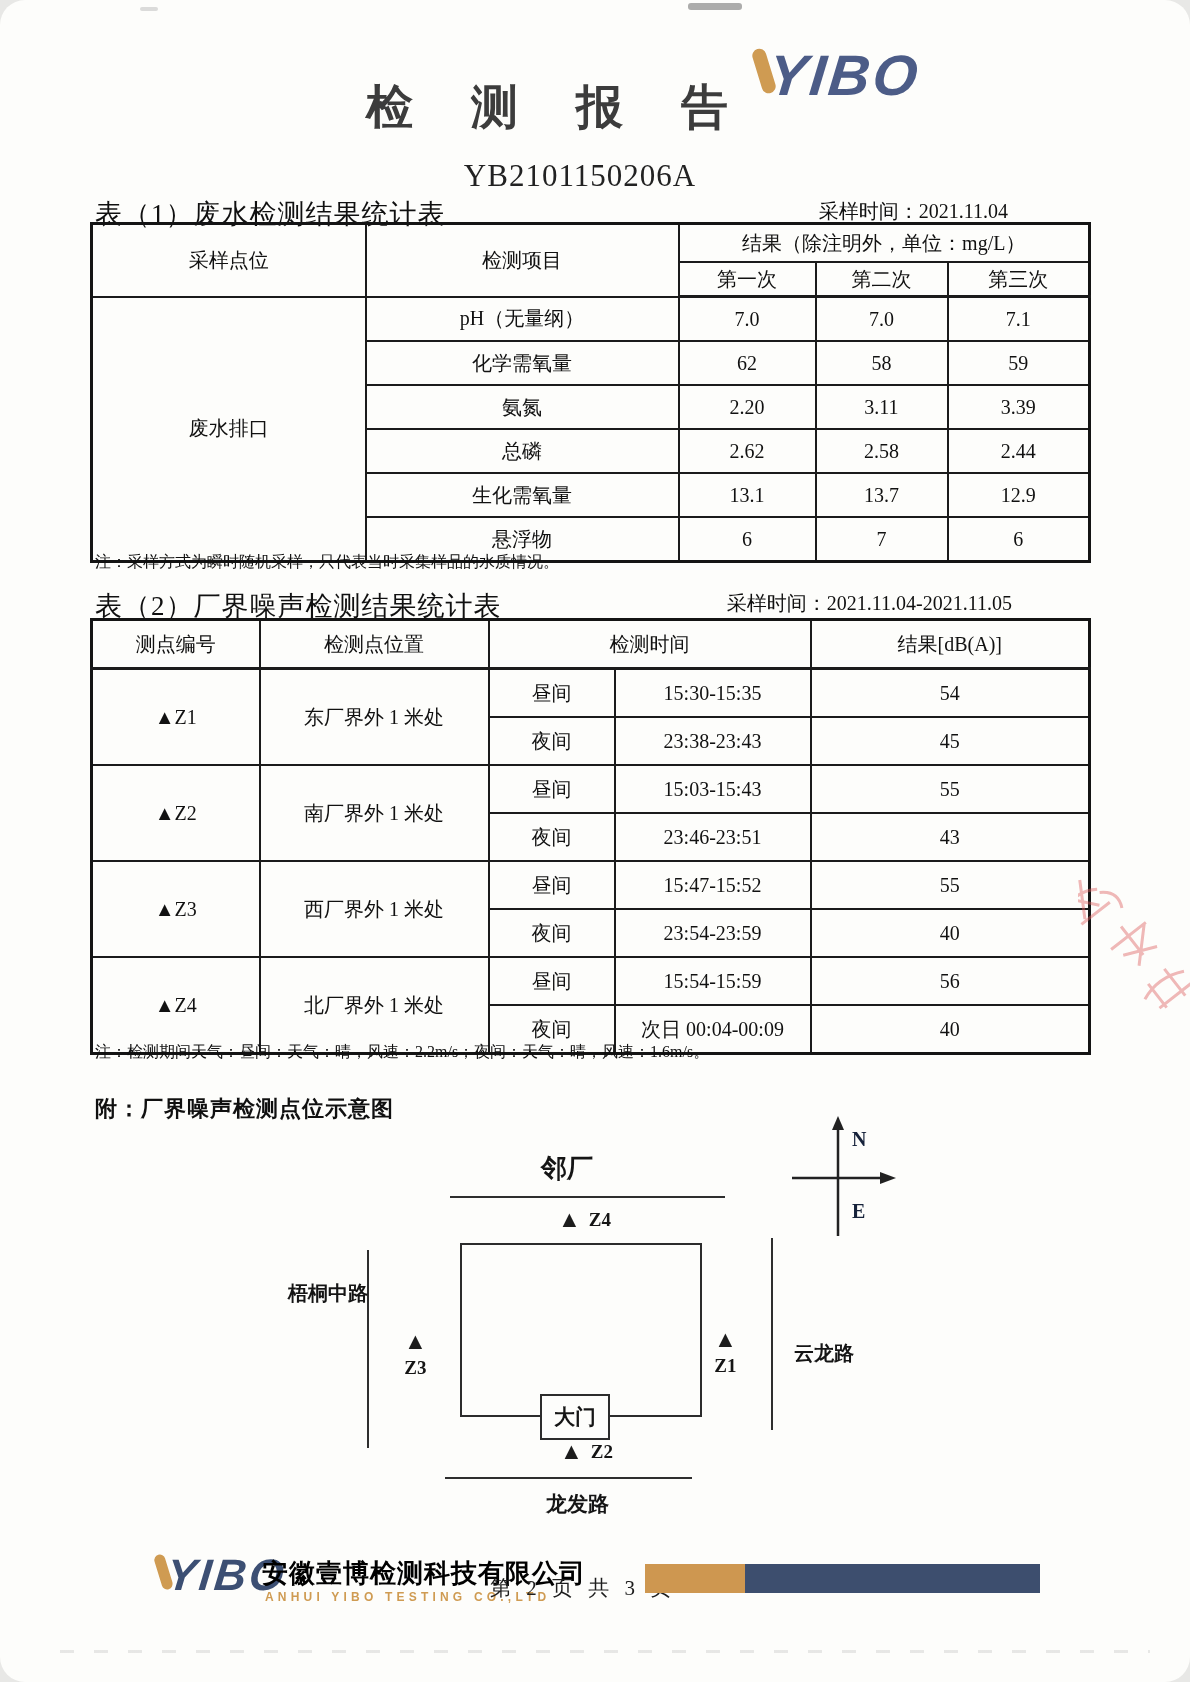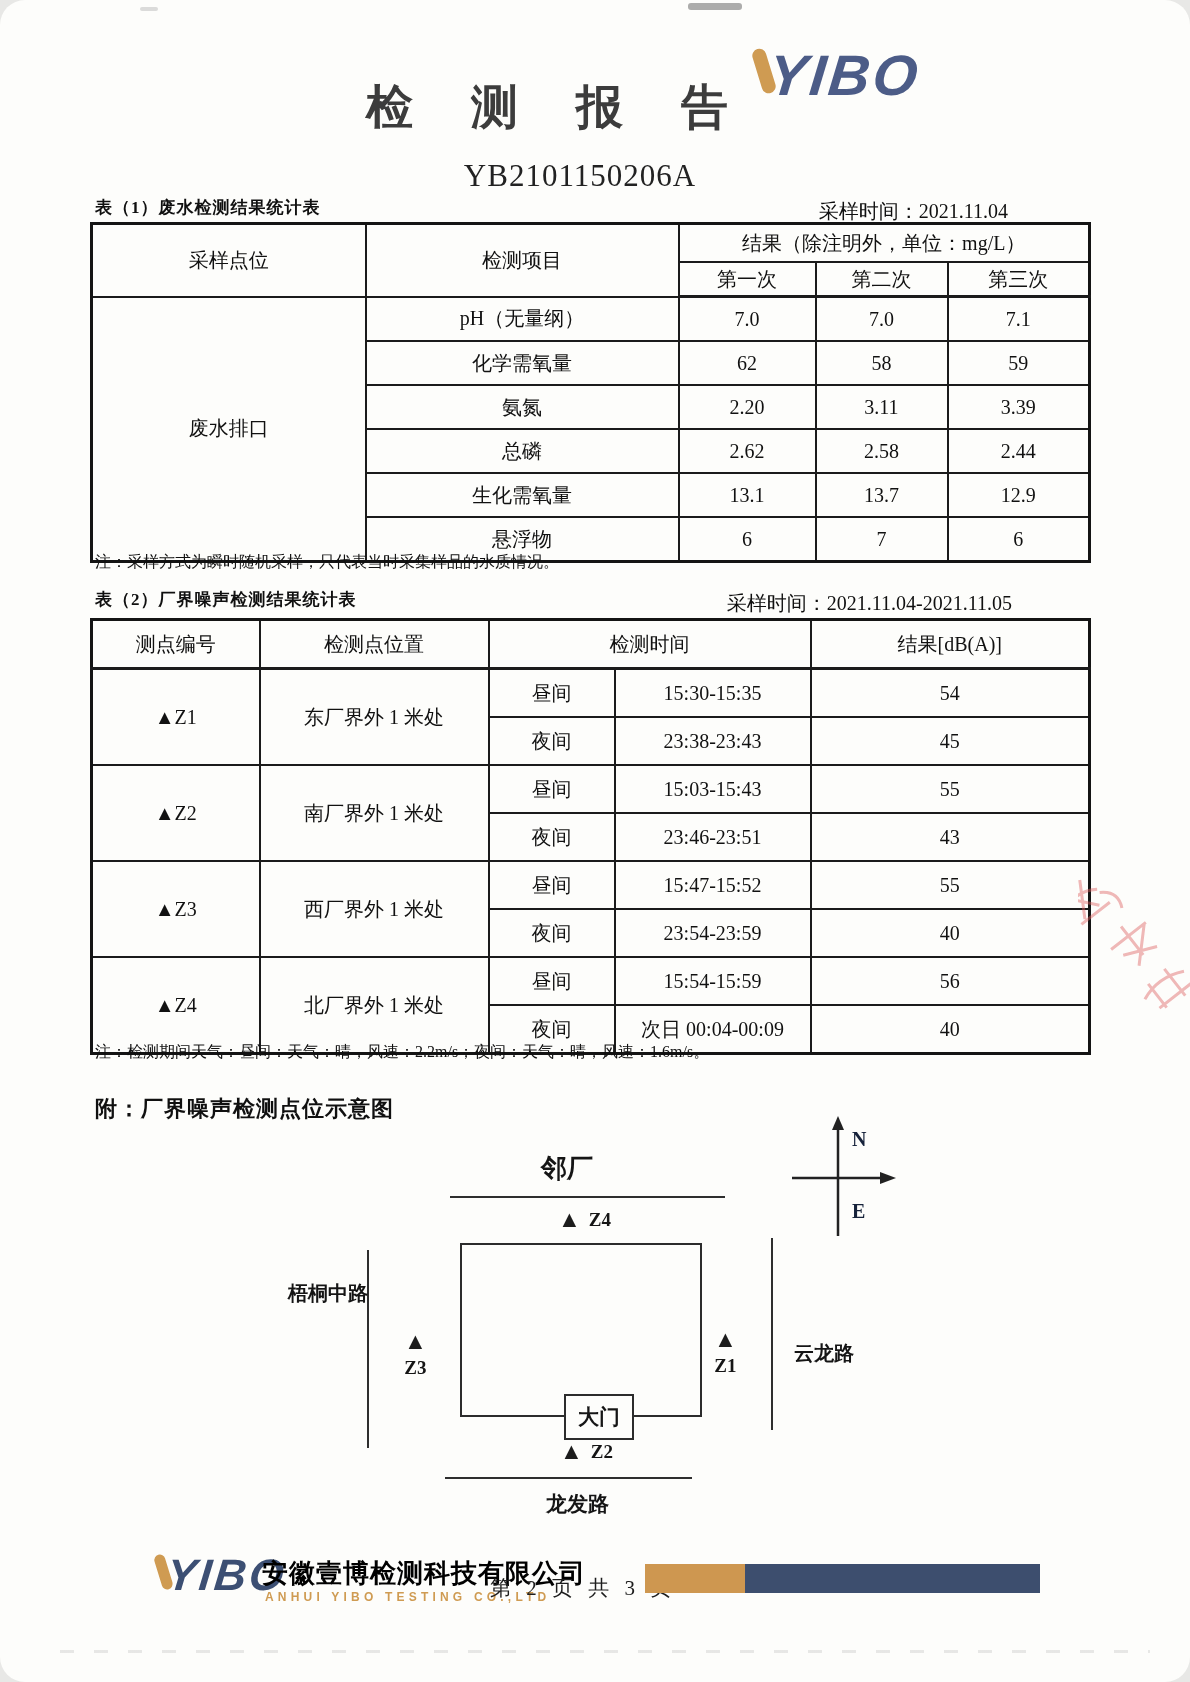--- a/index.html
+++ b/index.html
@@ -14,21 +14,21 @@
 
   .logo{display:flex;align-items:flex-start;}
   .logo-hdr{left:757px;top:46px;}
   .logo-slash{display:inline-block;background:#cf9b52;border-radius:7px;}
   .logo-hdr .logo-slash{width:14px;height:46px;transform:rotate(-17deg);margin:2px -2px 0 0;}
   .logo-text{font-family:"Liberation Sans","DejaVu Sans",sans-serif;font-weight:700;font-style:italic;
              color:#4c5c87;transform:skewX(-6deg);display:inline-block;letter-spacing:3px;}
   .logo-hdr .logo-text{font-size:57px;line-height:58px;}
 
   
-  .tbl-caption{font-weight:700;font-size:17px;color:#101010;letter-spacing:1px;}
+  .tbl-caption{font-weight:400;font-size:27px;color:#101010;letter-spacing:1px;}
   .t1-caption{left:95px;top:196px;}
   .t2-caption{left:95px;top:588px;}
   .attach-caption{left:95px;top:1094px;font-weight:700;font-size:22px;}
   .sample-time{font-size:20px;color:#101010;}
   .t1-time{right:182px;top:198px;}
   .t2-time{right:178px;top:590px;}
   .note{font-size:16px;color:#101010;}
   .note1{left:95px;top:552px;}
   .note2{left:95px;top:1042px;}
 
@@ -47,21 +47,21 @@
   .t2 tbody td{height:46px;}
 
   
   .d-label{font-weight:700;font-size:20px;color:#151515;white-space:nowrap;}
   .d-neighbor{left:541px;top:1151px;font-size:26px;}
   .d-road-top{left:450px;top:1196px;width:275px;height:2px;background:#2e2e2e;}
   .d-road-left{left:367px;top:1250px;width:2px;height:198px;background:#2e2e2e;}
   .d-road-right{left:771px;top:1238px;width:2px;height:192px;background:#2e2e2e;}
   .d-road-bottom{left:445px;top:1477px;width:247px;height:2px;background:#2e2e2e;}
   .d-rect{left:460px;top:1243px;width:238px;height:170px;border:2px solid #2c2c2c;background:transparent;}
-  .d-gate{left:564px;top:1394px;width:66px;height:42px;border:2px solid #2c2c2c;background:#fdfdfb;
+  .d-gate{left:540px;top:1394px;width:66px;height:42px;border:2px solid #2c2c2c;background:#fdfdfb;
           display:flex;align-items:center;justify-content:center;z-index:3;}
   .d-gate .d-label{font-size:21px;}
   .marker{font-size:23px;color:#1c1c1c;line-height:1;}
   .pt{display:flex;align-items:center;gap:8px;}
   .pt-col{display:flex;flex-direction:column;align-items:center;gap:4px;}
   .d-z4{left:558px;top:1208px;}
   .d-z3{left:404px;top:1330px;}
   .d-z1{left:714px;top:1328px;}
   .d-z2{left:560px;top:1440px;}
   .pt .d-label,.pt-col .d-label{font-size:19px;}

